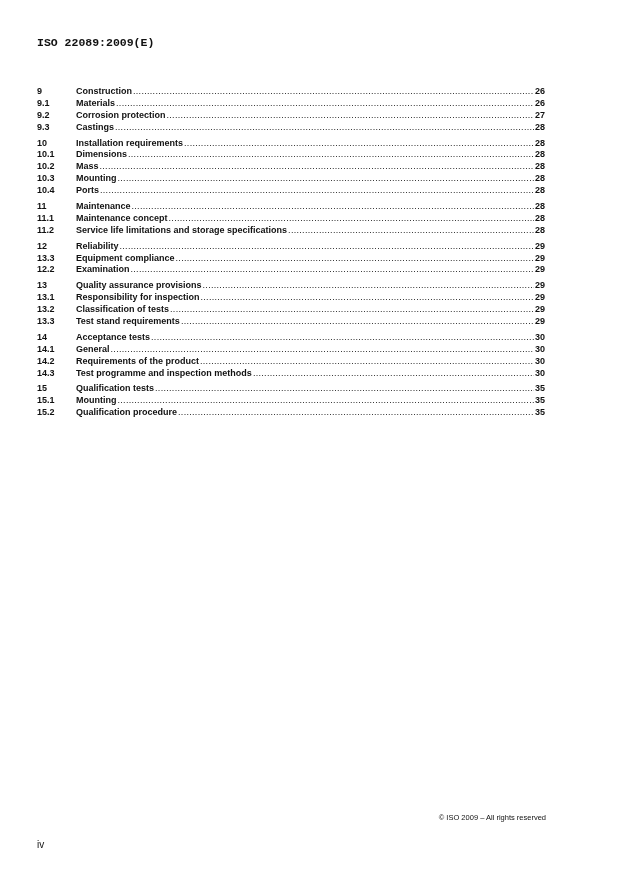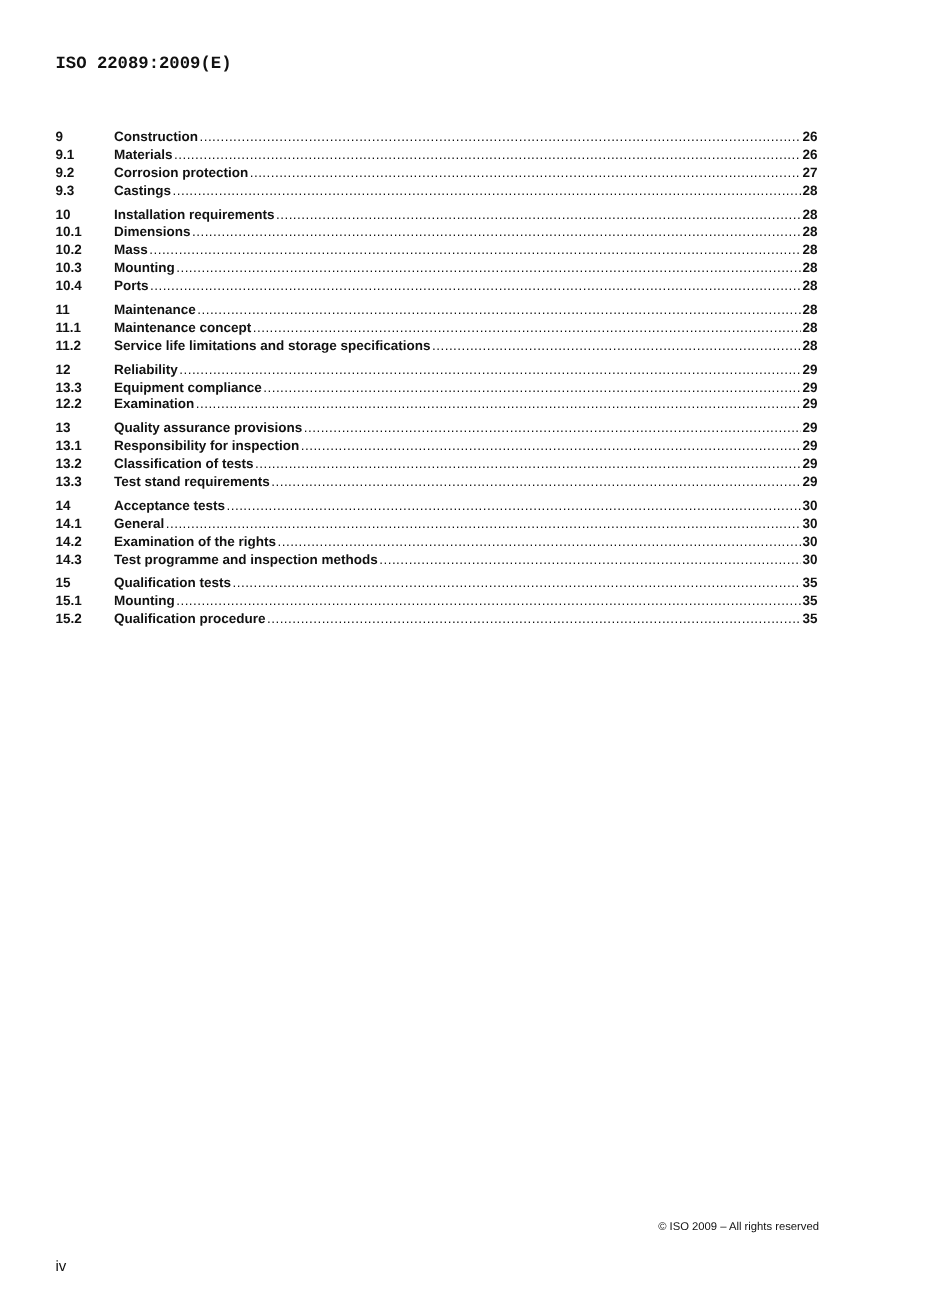--- a/index.html
+++ b/index.html
@@ -155,21 +155,21 @@
         <span class="page">30</span>
       </div>
       <div class="row">
         <span class="num">14.1</span>
         <span class="title">General</span>
         <span class="dots"></span>
         <span class="page">30</span>
       </div>
       <div class="row">
         <span class="num">14.2</span>
-        <span class="title">Examination of the rights</span>
+        <span class="title">Requirements of the product</span>
         <span class="dots"></span>
         <span class="page">30</span>
       </div>
       <div class="row">
         <span class="num">14.3</span>
         <span class="title">Test programme and inspection methods</span>
         <span class="dots"></span>
         <span class="page">30</span>
       </div>
     </div>

